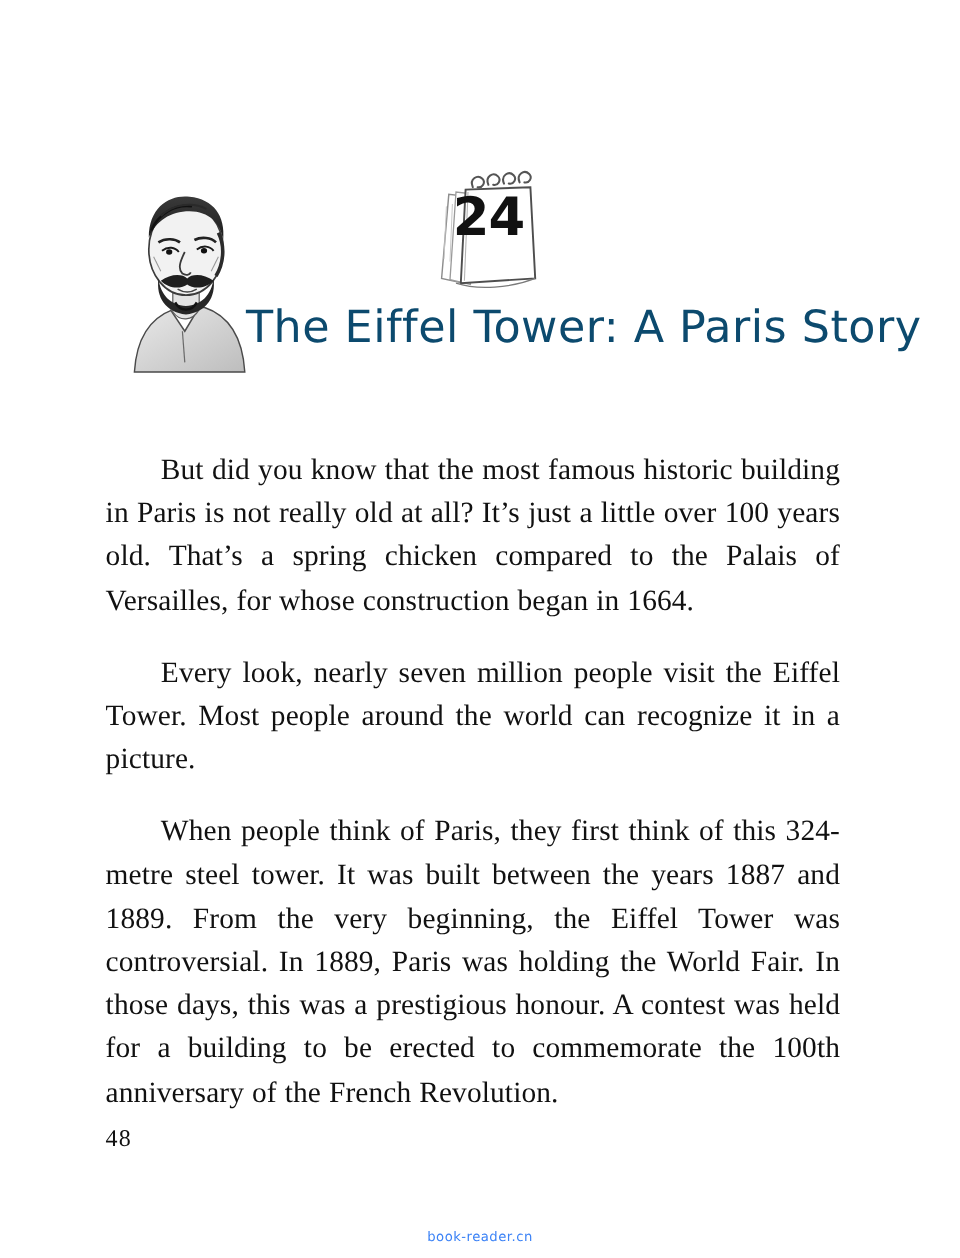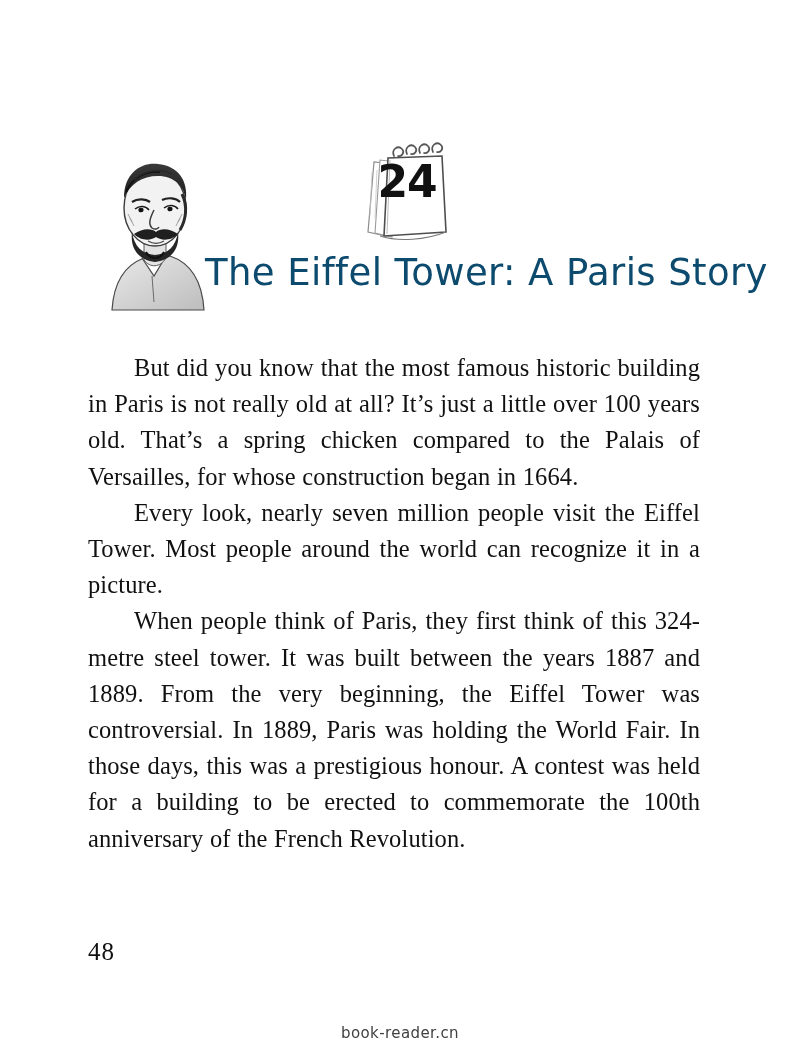--- a/index.html
+++ b/index.html
@@ -87,45 +87,45 @@
   .para {
     margin: 0;
     font-size: 24.5px;
     line-height: 36.2px;
     text-align: justify;
     text-justify: inter-word;
     color: #111111;
     letter-spacing: 0.1px;
     word-spacing: 0.4px;
   }
-  .para.indent { text-indent: 46px; }
+  .para.indent { text-indent: 46px; margin-top: 24px; }
   .para .dropcap {
     font-size: 33px;
     line-height: 0;
     vertical-align: baseline;
   }
 
   
   .page-number {
     position: absolute;
     left: 88px;
     top: 938px;
-    font-size: 25px;
+    font-size: 20px;
     color: #111111;
     letter-spacing: 1px;
   }
   .watermark {
     position: absolute;
     left: 0;
     top: 1024px;
     width: 800px;
     text-align: center;
     font-family: "DejaVu Sans", "Liberation Sans", sans-serif;
-    font-size: 15px;
-    color: #404040;
+    font-size: 11px;
+    color: #3b82f6;
     letter-spacing: 0.4px;
     user-select: none;
   }
 </style>
 </head>
 <body>
 
 <div class="page">
 
   <div class="chapter-header">

